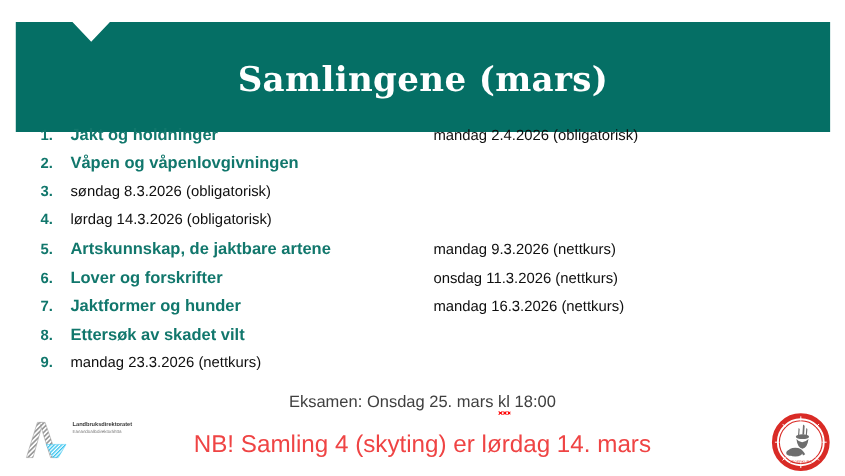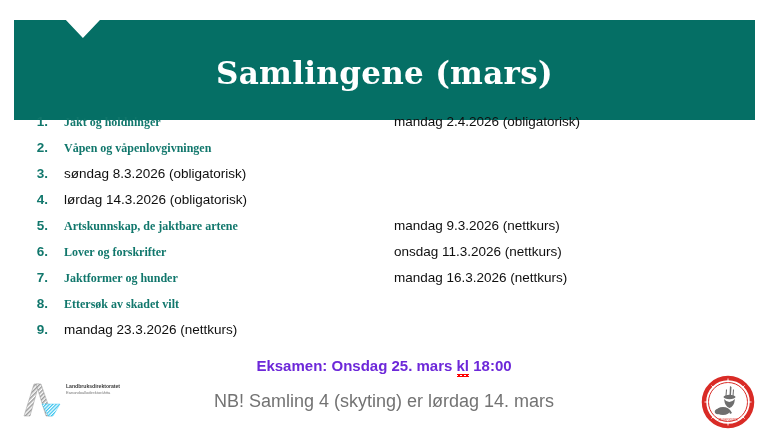--- a/index.html
+++ b/index.html
@@ -72,42 +72,41 @@
     text-align: right;
     padding-right: 16px;
     color: #11776c;
     font-weight: bold;
     font-size: 13.5px;
     flex: 0 0 auto;
   }
   .row-topic {
     color: #11776c;
     font-weight: bold;
-    font-size: 12px;
+    font-size: 15px;
     flex: 0 0 330px;
     white-space: nowrap;
-    font-family: Liberation Serif, serif;
   }
   .row-date {
     color: #0f0f0f;
     font-weight: normal;
     font-size: 13.5px;
     white-space: nowrap;
     flex: 1 1 auto;
   }
 
   
   .exam-note {
     position: absolute;
     left: 0;
     top: 357px;
     width: 768px;
     text-align: center;
-    color: #6d28d9;
-    font-weight: bold;
+    color: #404040;
+    font-weight: normal;
     font-size: 15px;
     white-space: nowrap;
   }
   .spell-error {
     position: relative;
     display: inline-block;
   }
   .spell-error::after {
     content: "";
     position: absolute;
@@ -120,23 +119,23 @@
       linear-gradient(45deg, transparent 40%, #fe0000 40%, #fe0000 60%, transparent 60%);
     background-size: 4px 3px;
     background-repeat: repeat-x;
   }
   .nb-note {
     position: absolute;
     left: 0;
     top: 391px;
     width: 768px;
     text-align: center;
-    color: #737373;
+    color: #ef4444;
     font-weight: normal;
-    font-size: 18px;
+    font-size: 22px;
     white-space: nowrap;
   }
 
   
   .ldir-logo {
     position: absolute;
     left: 22px;
     top: 380px;
     width: 115px;
     height: 38px;

